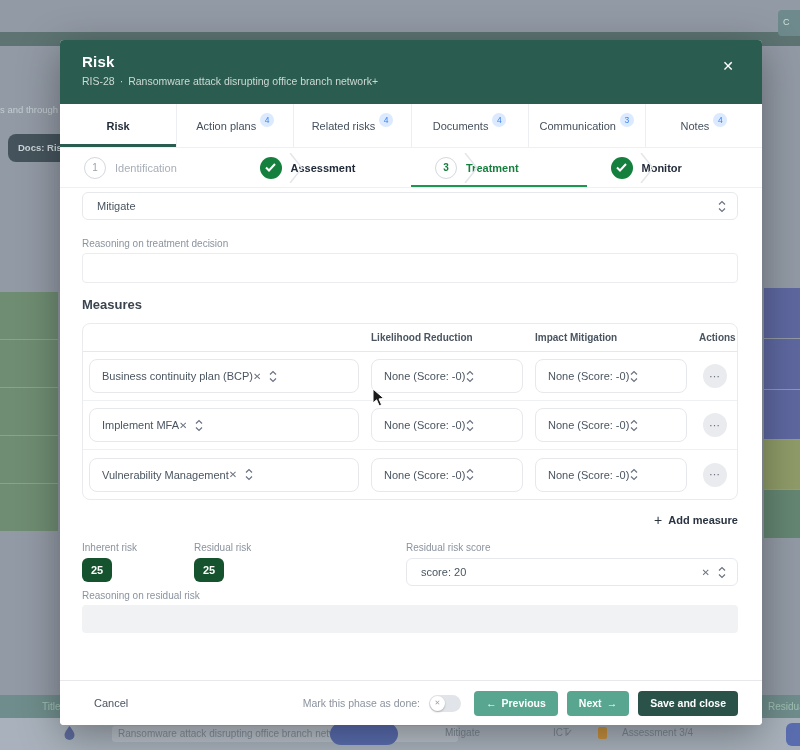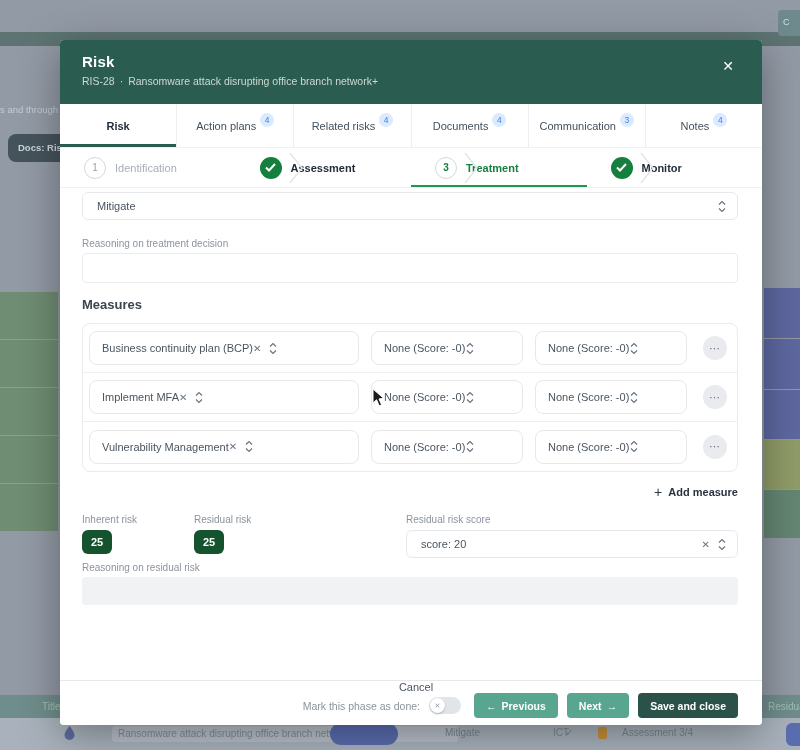--- a/index.html
+++ b/index.html
@@ -77,21 +77,21 @@
   .cellbox { border:1px solid #e6e8ec; border-radius:8px; height:34px; display:flex; align-items:center; justify-content:flex-start; padding:0 10px 0 12px; font-size:11px; color:#4a5560; background:#fff; }
   .actions-cell { display:flex; justify-content:flex-end; padding-right:4px; }
   .dots-btn { width:24px; height:24px; border-radius:50%; background:#e9ebee; color:#6b7280; display:flex; align-items:center; justify-content:center; font-size:11px; cursor:pointer; letter-spacing:1px; }
   .add-row { display:flex; justify-content:flex-end; align-items:center; gap:6px; margin-top:12px; font-size:11px; font-weight:bold; color:#2a3440; cursor:pointer; }
   .plus { font-size:14px; font-weight:normal; }
 
   .risks-row { display:flex; margin-top:14px; }
   .risk-col1 { width:112px; } .risk-col2 { width:212px; } .risk-col3 { flex:1; }
   .risk-badge { width:30px; height:24px; border-radius:6px; background:#14532d; color:#fff; font-size:11px; font-weight:bold; display:flex; align-items:center; justify-content:center; margin-top:5px; }
 
-  .m-footer { position:absolute; left:0; bottom:0; width:100%; height:45px; border-top:1px solid #e6e8ec; display:flex; align-items:center; padding:0 24px 0 34px; background:#fff;flex-direction:column; }
+  .m-footer { position:absolute; left:0; bottom:0; width:100%; height:45px; border-top:1px solid #e6e8ec; display:flex; align-items:center; padding:0 24px 0 34px; background:#fff; }
   .cancel { font-size:11px; color:#4b5563; cursor:pointer; }
   .foot-right { margin-left:auto; display:flex; align-items:center; gap:9px; }
   .mark-label { font-size:10.5px; color:#8b939e; }
   .toggle { width:32px; height:17px; border-radius:9px; background:#e1e4e9; position:relative; cursor:pointer; margin-right:4px; }
   .knob { position:absolute; left:1px; top:1px; width:15px; height:15px; border-radius:50%; background:#fff; box-shadow:0 1px 2px rgba(0,0,0,.25); display:flex; align-items:center; justify-content:center; font-size:7px; color:#9ca3af; }
   .btn { height:25px; border-radius:4px; border:none; color:#fff; font-size:10.5px; font-weight:bold; padding:0 12px; display:flex; align-items:center; gap:5px; cursor:pointer; font-family:"Liberation Sans", sans-serif; }
   .btn-teal { background:#58a590; }
   .btn-dark { background:#2a5249; }
 
   .cursor { position:absolute; left:372px; top:388px; z-index:50; }
@@ -218,20 +218,26 @@
           </svg>
         </span>
     </div>
 
     <div class="f-label mt18">Reasoning on treatment decision</div>
     <div class="ta"></div>
 
     <div class="measures-head mt14">Measures</div>
 
     <div class="mtable">
+      <div class="mgrid mtable-header">
+        <div></div>
+        <div>Likelihood Reduction</div>
+        <div>Impact Mitigation</div>
+        <div class="actions-h">Actions</div>
+      </div>
 
       <div class="mgrid mrow">
         <div class="cellbox">
           <span>Business continuity plan (BCP)</span>
           <span class="right-icons">
               <span class="xmark">✕</span>
               <svg width="10" height="13" viewBox="0 0 10 13">
                 <path d="M2 4.5 L5 1.5 L8 4.5 M2 8.5 L5 11.5 L8 8.5" fill="none" stroke="#6b7280" stroke-width="1.2"></path>
               </svg>
             </span>

